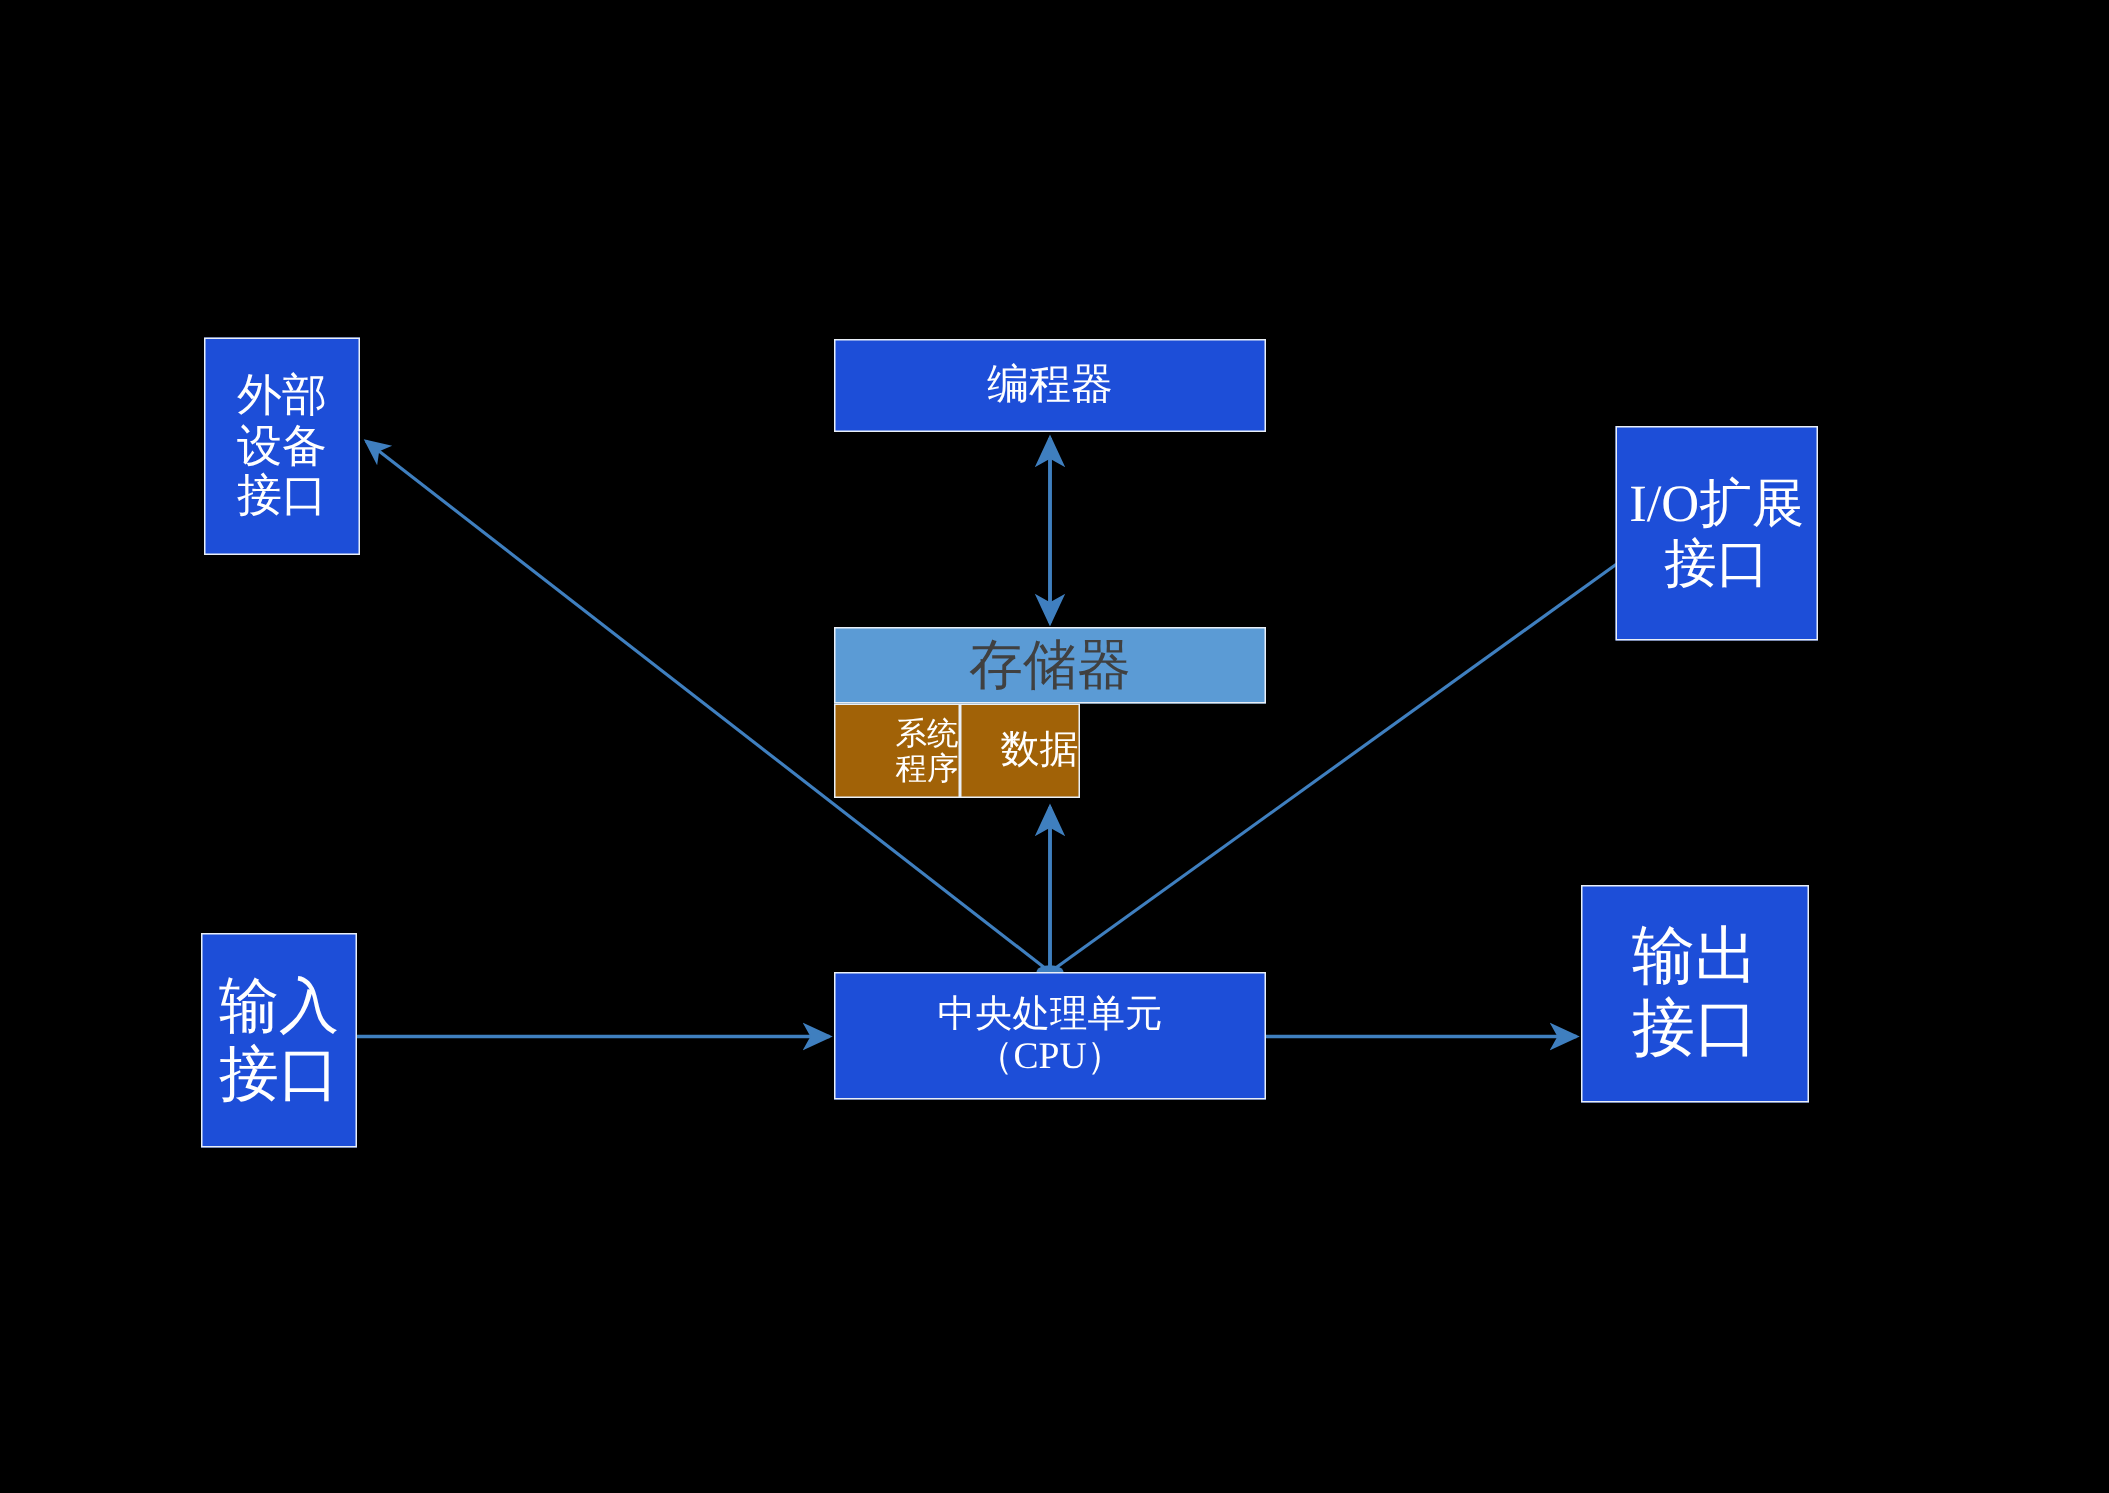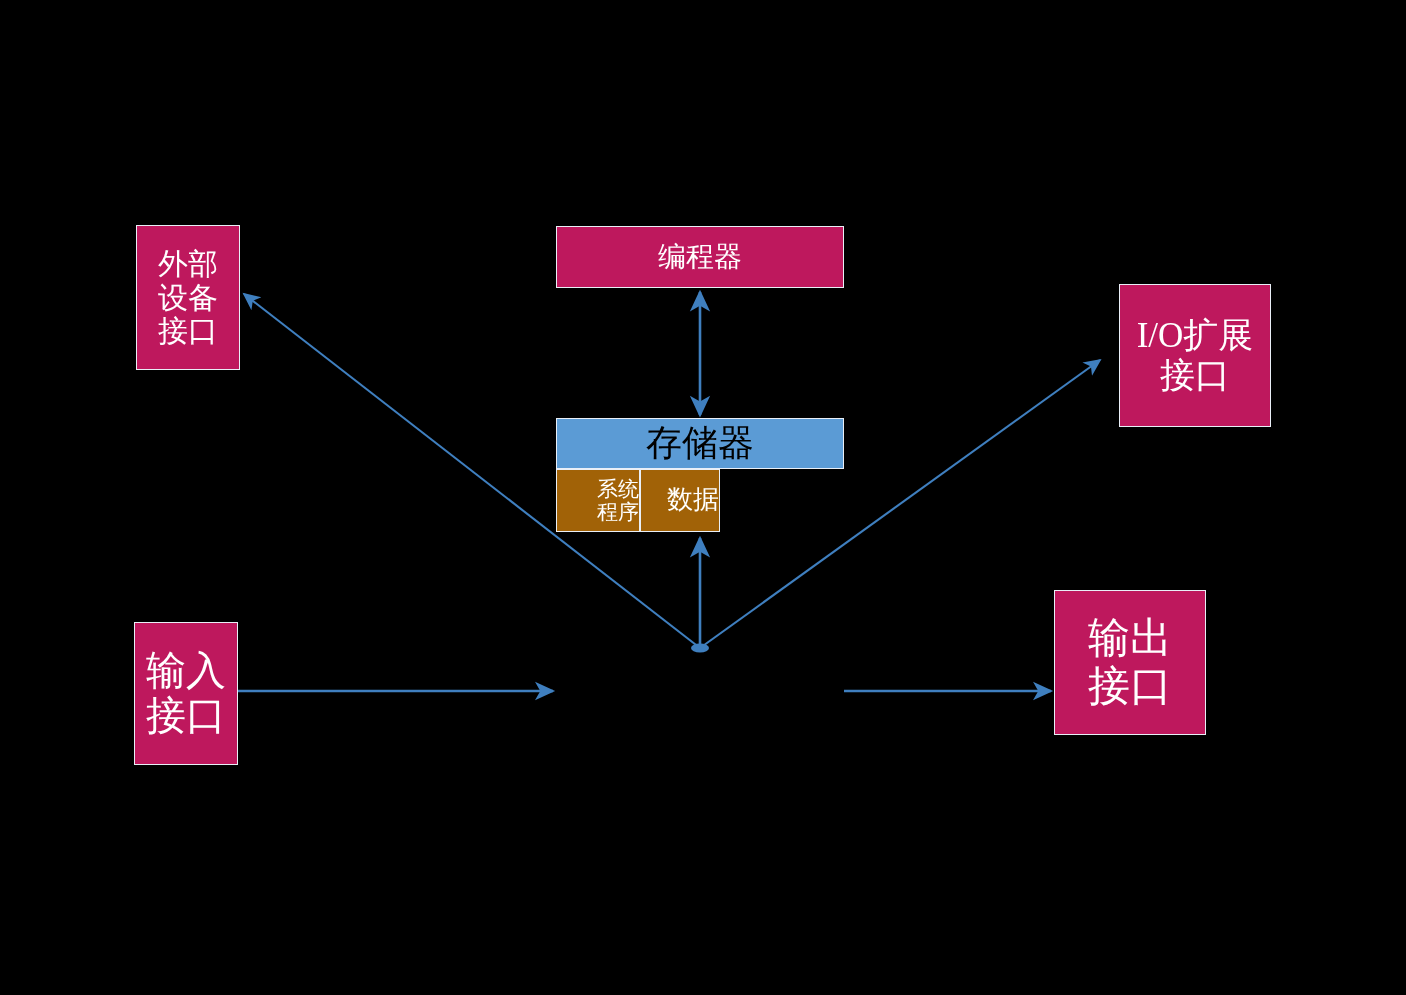--- a/index.html
+++ b/index.html
@@ -19,42 +19,42 @@
     position: absolute;
     left: 0;
     top: 0;
     width: 1406px;
     height: 995px;
     pointer-events: none;
   }
   .node {
     position: absolute;
     box-sizing: border-box;
-    background: #be185d;
+    background: #1d4ed8;
     border: 1px solid #E9EFF7;
     color: #FFFFFF;
     display: flex;
     align-items: center;
     justify-content: center;
     text-align: center;
     line-height: 1.12;
     white-space: pre-line;
     z-index: 2;
   }
   
   #node-external-device {
     left: 136px; top: 225px; width: 104px; height: 145px;
     font-size: 30px;
   }
   #node-programmer {
     left: 556px; top: 226px; width: 288px; height: 62px;
     font-size: 28px;
   }
   #node-io-expansion {
-    left: 1119px; top: 284px; width: 152px; height: 143px;
+    left: 1077px; top: 284px; width: 135px; height: 143px;
     font-size: 35px;
   }
   #node-input-interface {
     left: 134px; top: 622px; width: 104px; height: 143px;
     font-size: 40px;
   }
   #node-output-interface {
     left: 1054px; top: 590px; width: 152px; height: 145px;
     font-size: 42px;
   }
@@ -68,21 +68,21 @@
     position: absolute;
     left: 556px; top: 418px;
     z-index: 2;
   }
   #memory-title {
     position: relative;
     box-sizing: border-box;
     width: 288px; height: 51px;
     background: #5B9BD5;
     border: 1px solid #E9EFF7;
-    color: #000000;
+    color: #404040;
     font-size: 36px;
     display: flex; align-items: center; justify-content: center;
   }
   #memory-cells {
     display: flex;
     width: 284px;
     height: 63px;
     box-sizing: border-box;
   }
   .mem-cell {
@@ -159,19 +159,23 @@
         <span>数据</span>
       </div>
     </div>
   </div>
 
   <div class="node" id="node-input-interface">
     <span>输入
 接口</span>
   </div>
 
+  <div class="node" id="node-cpu">
+    <span>中央处理单元
+（CPU）</span>
+  </div>
 
   <div class="node" id="node-output-interface">
     <span>输出
 接口</span>
   </div>
 
 </div>
 
 </body></html>

